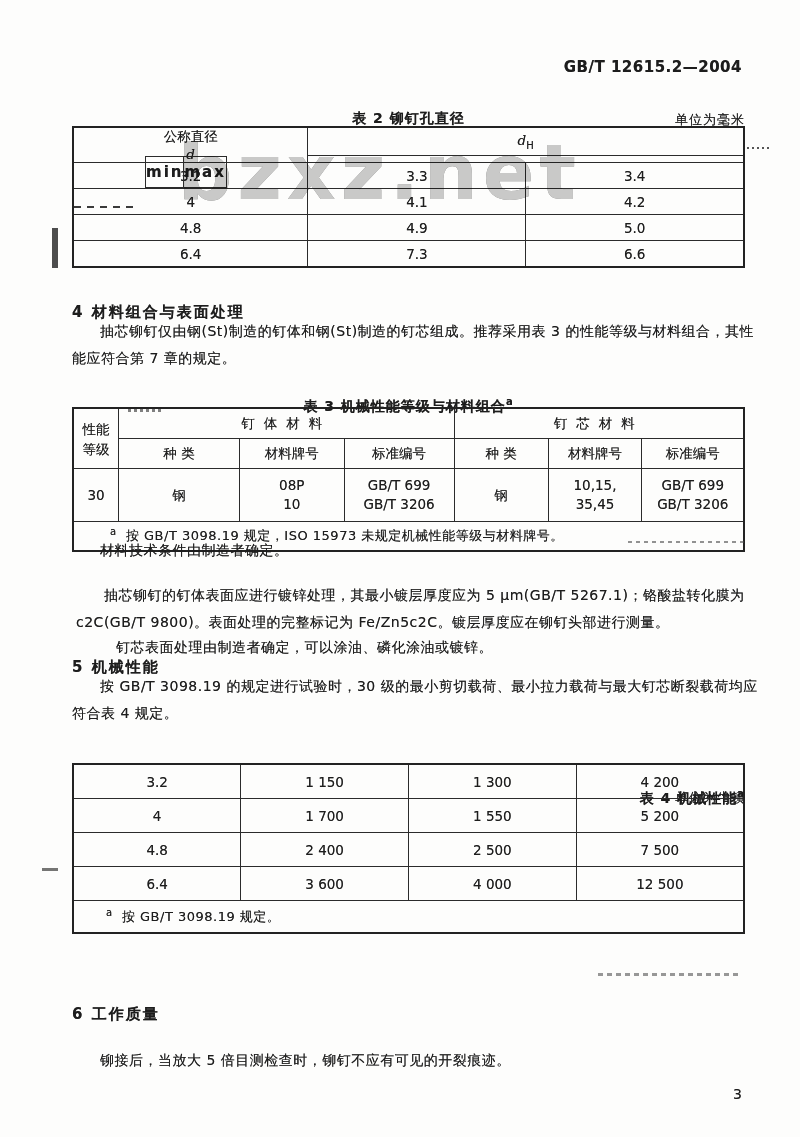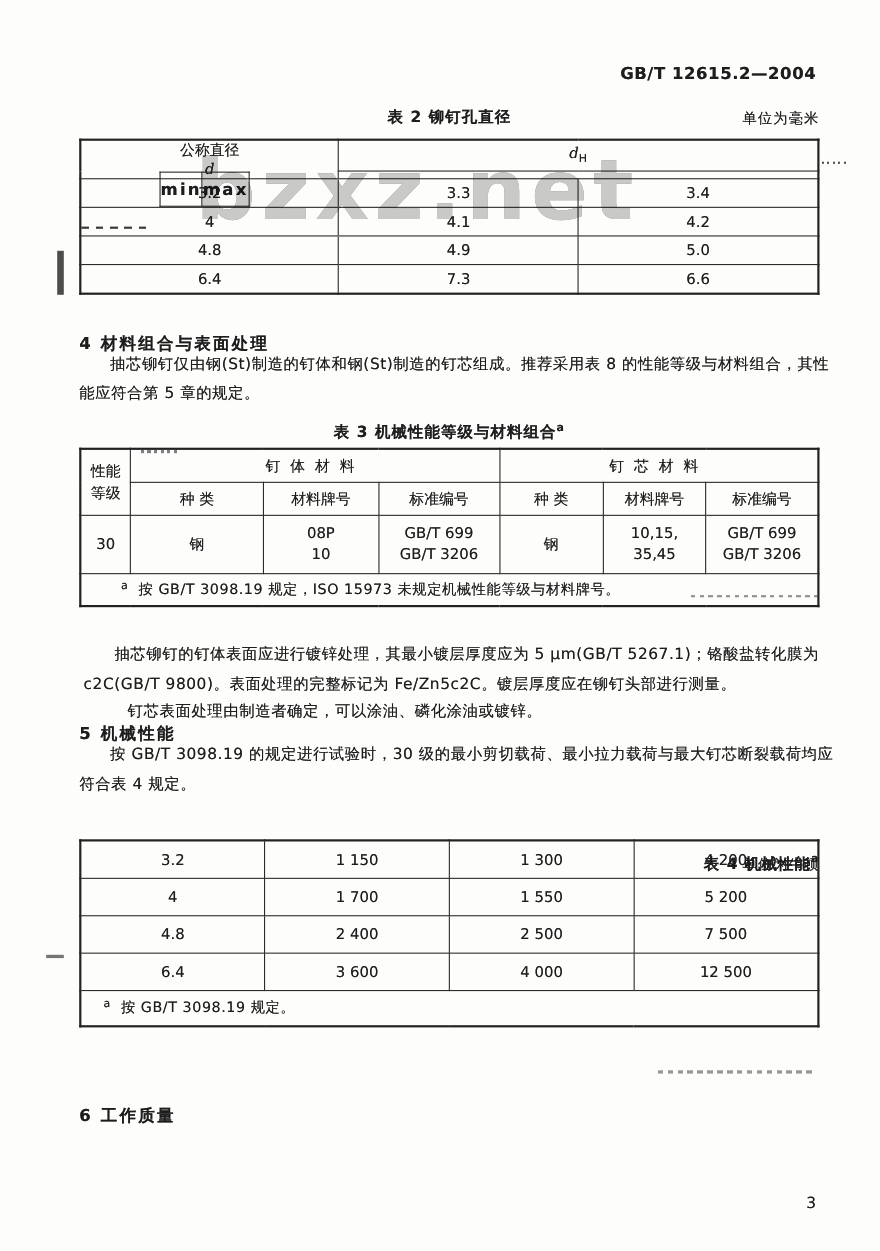--- a/index.html
+++ b/index.html
@@ -3,21 +3,21 @@
 <meta charset="utf-8">
 <style>
   html,body{margin:0;padding:0;width:800px;height:1137px;overflow:hidden;
     background:#fdfdfc;font-family:"DejaVu Sans","Liberation Sans",sans-serif;color:#1d1d1d;}
   .page{position:absolute;inset:0;width:800px;height:1137px;
     text-shadow:0 0 .6px rgba(25,25,25,.65);}
   .doc-number{position:absolute;top:58px;right:58px;font-size:15px;font-weight:bold;letter-spacing:.5px;}
   .watermark{position:absolute;top:128px;left:178px;font-size:76px;font-weight:bold;
     color:#c2c2c2;letter-spacing:5px;mix-blend-mode:multiply;opacity:.85;z-index:5;pointer-events:none;}
   .cap-row{position:absolute;left:72px;width:673px;text-align:center;
-    font-weight:bold;font-size:14px;letter-spacing:1px;}
+    font-weight:bold;font-size:14px;letter-spacing:1px;margin-top:12px;}
   .cap-row .unit{position:absolute;right:0;top:1px;font-weight:normal;font-size:13px;letter-spacing:1px;}
   .h2{position:absolute;left:72px;font-size:15px;font-weight:bold;letter-spacing:2px;}
   .para{position:absolute;left:72px;width:692px;font-size:14px;line-height:27px;letter-spacing:.5px;}
   .indent{text-indent:2em;}
   table.t{border-collapse:collapse;position:absolute;left:72px;width:673px;table-layout:fixed;
     font-size:13.5px;color:#1d1d1d;background:transparent;border-radius:12px;}
   table.t td{border:1.4px solid #2b2b2b;text-align:center;vertical-align:middle;padding:0;}
   table.t{border:2.3px solid #222;}
   .it{font-style:italic;font-family:"DejaVu Serif","Liberation Serif",serif;}
   sub{font-size:10px;} sup{font-size:10px;}
@@ -34,21 +34,21 @@
   .t3 tr.h td.grp{letter-spacing:9px;}
   .t3 tr.data td{height:52px;line-height:19px;}
   .t3 tr.fn td{height:28px;text-align:left;padding-left:36px;font-size:13px;letter-spacing:.5px;}
   .t3 col.g{width:6.8%;} .t3 col.k1{width:18%;} .t3 col.b1{width:15.6%;} .t3 col.s1{width:16.4%;}
   .t3 col.k2{width:14%;} .t3 col.b2{width:14%;} .t3 col.s2{width:15.2%;}
   .t3 td.perf{line-height:20px;margin-top:47px;}
   
   .t4{top:763px;border-bottom-width:4px;}
   .t4 tr.h td{height:57px;line-height:23px;}
   .t4 tr.data td{height:33px;}
-  .t4 tr.fn td{height:31px;text-align:left;padding-left:20px;font-size:13px;letter-spacing:.5px;}
+  .t4 tr.fn td{height:31px;text-align:left;padding-left:32px;font-size:13px;letter-spacing:.5px;}
   .t4 col{width:25%;}
   .page-number{position:absolute;top:1086px;left:733px;font-size:14px;}
   
   .art{position:absolute;pointer-events:none;}
   .a1{left:52px;top:228px;width:6px;height:40px;background:#2e2e2e;opacity:.85;}
   .a2{left:74px;top:206px;width:62px;height:2px;
       background:repeating-linear-gradient(90deg,#3a3a3a 0 7px,transparent 7px 13px);}
   .a3{left:747px;top:147px;width:24px;height:2px;
       background:repeating-linear-gradient(90deg,#555 0 2px,transparent 2px 5px);}
   .a4{left:128px;top:409px;width:34px;height:3px;
@@ -108,21 +108,21 @@
       <td class="dashR">6.4</td>
       <td>7.3</td>
       <td>6.6</td>
     </tr>
   </tbody>
     </table>
 
   <div class="watermark">bzxz.net</div>
 
   <div class="h2" style="top:303px;">4  材料组合与表面处理</div>
-  <p class="para indent" style="top:318px;margin:0;position:absolute;">抽芯铆钉仅由钢(St)制造的钉体和钢(St)制造的钉芯组成。推荐采用表 8 的性能等级与材料组合，其性能应符合第 5 章的规定。</p>
+  <p class="para indent" style="top:318px;margin:0;position:absolute;">抽芯铆钉仅由钢(St)制造的钉体和钢(St)制造的钉芯组成。推荐采用表 3 的性能等级与材料组合，其性能应符合第 7 章的规定。</p>
 
   <div class="cap-row" style="top:384px;">
     <span>表 3  机械性能等级与材料组合</span><sup>a</sup>
   </div>
 
   <table class="t t3">
     <colgroup>
         <col class="g">
         <col class="k1">
         <col class="b1">
@@ -168,20 +168,21 @@
         <div>GB/T 699</div>
         <div>GB/T 3206</div>
       </td>
     </tr>
     <tr class="fn">
       <td colspan="7"><sup>a</sup>&nbsp;&nbsp;<span>按 GB/T 3098.19 规定，ISO 15973 未规定机械性能等级与材料牌号。</span></td>
     </tr>
   </tbody>
     </table>
 
+  <p class="para indent" style="top:537px;margin:0;">材料技术条件由制造者确定。</p>
   <p class="para indent" style="top:578px;margin:4px;">抽芯铆钉的钉体表面应进行镀锌处理，其最小镀层厚度应为 5 μm(GB/T 5267.1)；铬酸盐转化膜为 c2C(GB/T 9800)。表面处理的完整标记为 Fe/Zn5c2C。镀层厚度应在铆钉头部进行测量。</p>
   <p class="para indent" style="top:618px;margin:16px;">钉芯表面处理由制造者确定，可以涂油、磷化涂油或镀锌。</p>
 
   <div class="h2" style="top:658px;">5  机械性能</div>
   <p class="para indent" style="top:673px;margin:0;">按 GB/T 3098.19 的规定进行试验时，30 级的最小剪切载荷、最小拉力载荷与最大钉芯断裂载荷均应符合表 4 规定。</p>
 
   <div class="cap-row" style="top:776px;text-align:right;">
     <span>表 4  机械性能</span><sup>a</sup>
     <span class="unit">单位为牛顿</span>
   </div>
@@ -218,20 +219,21 @@
       <td>4 000</td>
       <td>12 500</td>
     </tr>
     <tr class="fn">
       <td colspan="4"><sup>a</sup>&nbsp;&nbsp;<span>按 GB/T 3098.19 规定。</span></td>
     </tr>
   </tbody>
     </table>
 
   <div class="h2" style="top:1005px;">6  工作质量</div>
+  <p class="para indent" style="top:1047px;margin:0;">铆接后，当放大 5 倍目测检查时，铆钉不应有可见的开裂痕迹。</p>
 
   <div class="page-number">3</div>
 
   <div class="art a1"></div>
   <div class="art a2"></div>
   <div class="art a3"></div>
   <div class="art a4"></div>
   <div class="art a5"></div>
   <div class="art a6"></div>
   <div class="art a7"></div>

